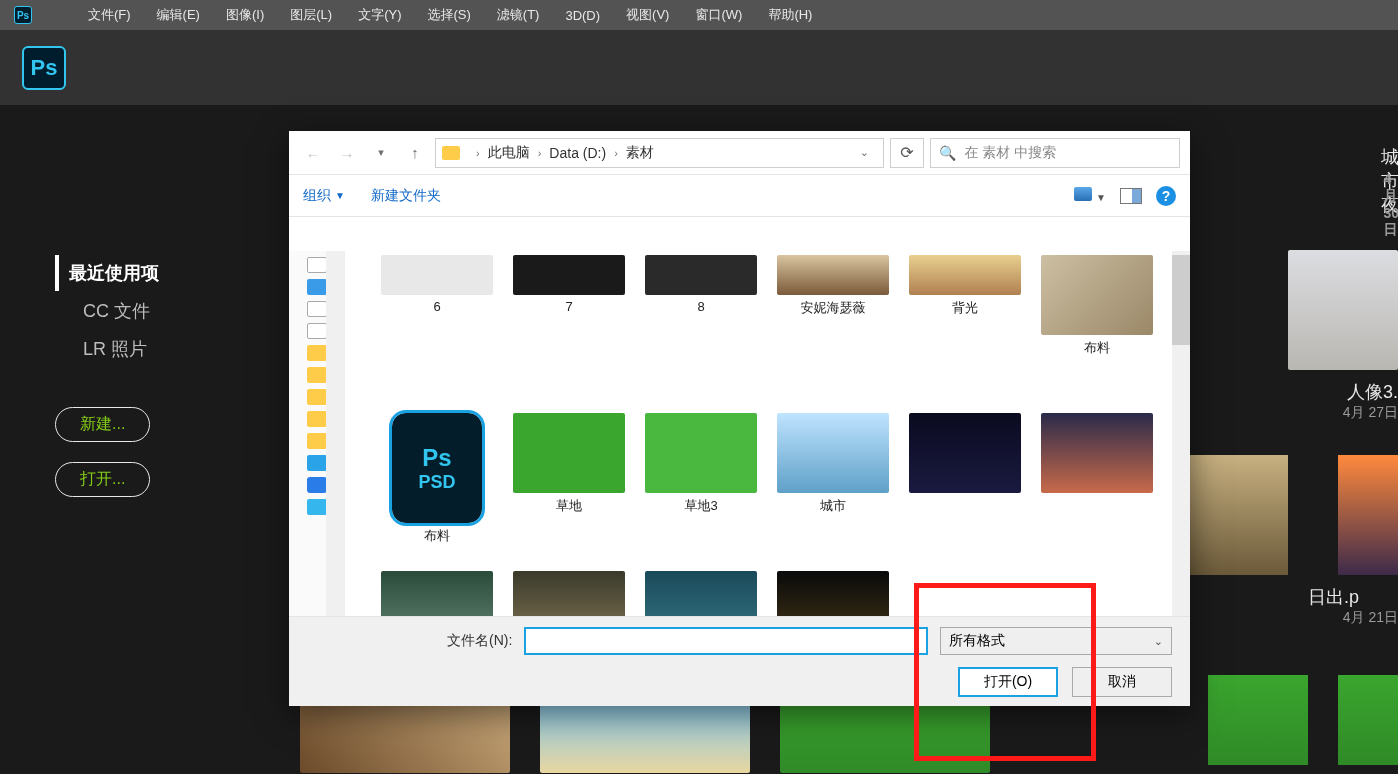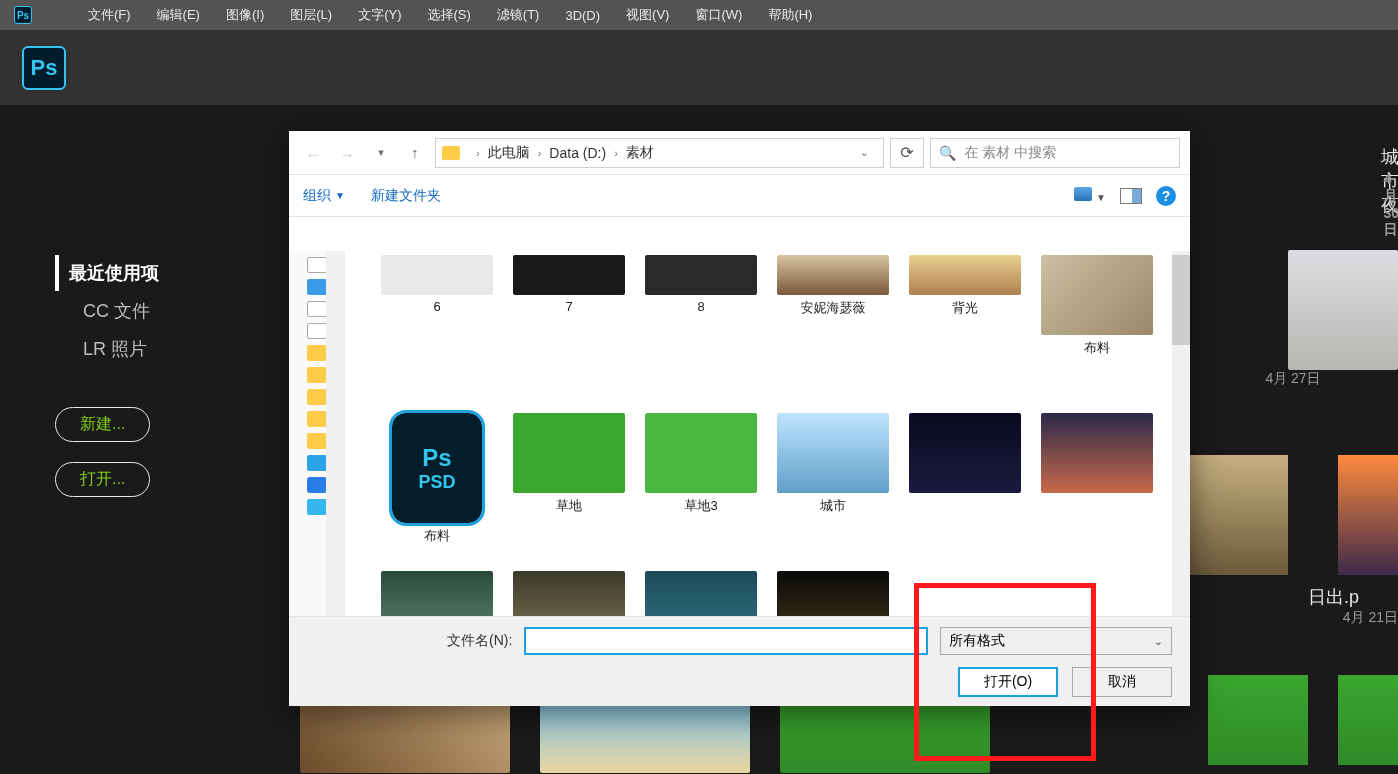--- a/index.html
+++ b/index.html
@@ -103,21 +103,22 @@
     <button class="btn-pill" style="margin-top:40px">新建...</button>
     <button class="btn-pill">打开...</button>
   </div>
 
   <div style="position:absolute; right:0; top:40px;">
     <div class="rlabel" style="right:-1px; top:0;margin-left:40px;">城市夜</div>
     <div class="rdate" style="right:-1px; top:26px;font-weight:bold;">4月 30日</div>
   </div>
   <div style="position:absolute; right:0; top:145px; width:210px;">
     <div style="width:110px;height:120px;background:linear-gradient(#dcdde1,#b9b7b2);border-radius:2px;margin-left:auto"></div>
-    <div class="rdate" style="position:static;text-align:center">4月 27日</div>
+    <div class="rlabel" style="position:static;margin-top:10px;text-align:right">人像3.</div>
+    <div class="rdate" style="position:static;text-align:right">4月 27日</div>
   </div>
   <div style="position:absolute; right:110px; top:350px; width:100px;">
     <div style="width:100px;height:120px;background:linear-gradient(#c7b080,#6b5a3a);"></div>
   </div>
   <div style="position:absolute; right:0; top:350px; width:90px;">
     <div style="width:60px;height:120px;background:linear-gradient(#ff8a3d,#3d2a4a);margin-left:auto"></div>
     <div class="rlabel" style="position:static;margin-top:10px;text-align:left">日出.p</div>
     <div class="rdate" style="position:static;text-align:right">4月 21日</div>
   </div>
   <div style="position:absolute; right:0; top:570px; display:flex; gap:30px;">

